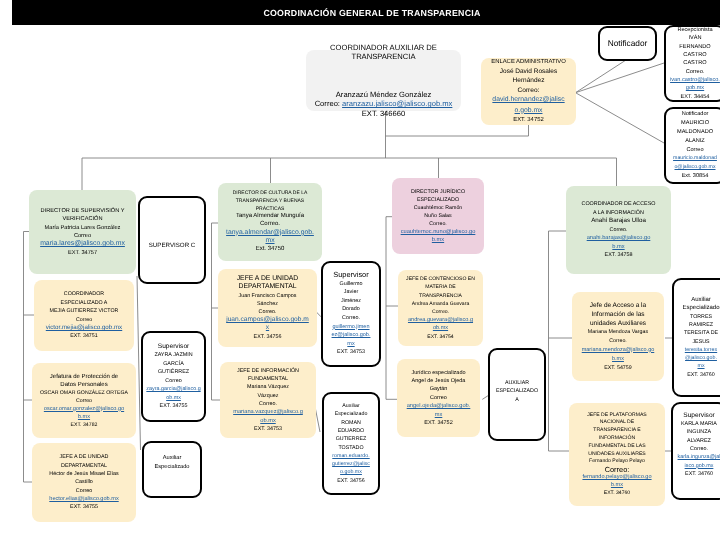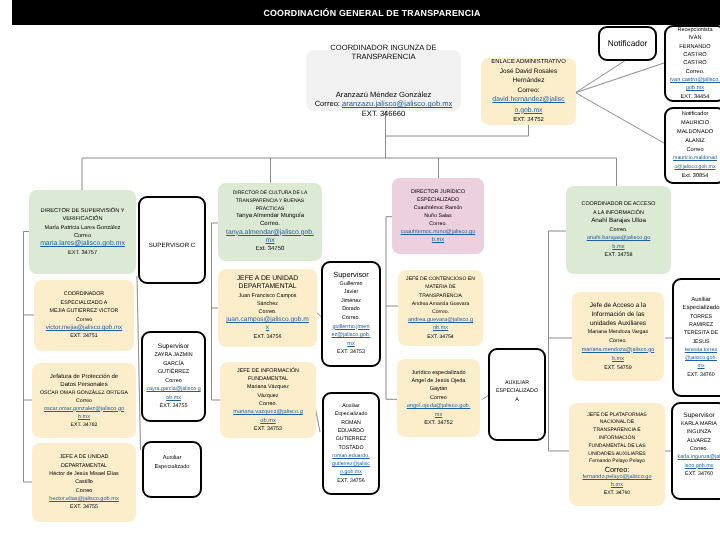--- a/index.html
+++ b/index.html
@@ -52,21 +52,21 @@
       <path d="M 470.3,399.4 L 476,395.7" fill="none" stroke="#7f7f7f" stroke-width="0.9"></path>
       <path d="M 536.5,338 L 560,338" fill="none" stroke="#7f7f7f" stroke-width="0.9"></path>
       <path d="M 536.5,231 L 536.5,451" fill="none" stroke="#7f7f7f" stroke-width="0.9"></path>
       <path d="M 536.5,231 L 554,231" fill="none" stroke="#7f7f7f" stroke-width="0.9"></path>
       <path d="M 536.5,451 L 557,451" fill="none" stroke="#7f7f7f" stroke-width="0.9"></path>
       <path d="M 653,338 L 661,338" fill="none" stroke="#7f7f7f" stroke-width="0.9"></path>
       <path d="M 653,451 L 660,451" fill="none" stroke="#7f7f7f" stroke-width="0.9"></path>
     </svg>
   <div id="nodes">
       <div class="node soft" style="left: 294px; top: 50px; width: 155px; height: 61px; font-size: 7.6px; background: rgb(242, 242, 242);">
-        <div style="white-space: nowrap;"><span>COORDINADOR INGUNZA DE</span></div>
+        <div style="white-space: nowrap;"><span>COORDINADOR AUXILIAR DE</span></div>
         <div style="white-space: nowrap;"><span>TRANSPARENCIA</span></div>
         <div style="white-space: nowrap; margin-top: 28px;"><span>Aranzazú Méndez González</span></div>
         <div style="white-space: normal; width: 100%;"><span>Correo: </span><span class="lk">aranzazu.jalisco@jalisco.gob.mx</span></div>
         <div style="white-space: nowrap;"><span>EXT. 346660</span></div>
       </div>
       <div class="node soft" style="left: 469px; top: 58px; width: 95px; height: 67px; font-size: 5.9px; line-height: 9.4px; background: rgb(253, 238, 203);">
         <div style="white-space: nowrap;"><span>ENLACE ADMINISTRATIVO</span></div>
         <div style="white-space: nowrap; font-size: 6.5px;"><span>José David Rosales</span></div>
         <div style="white-space: nowrap; font-size: 6.5px;"><span>Hernández</span></div>
         <div style="white-space: nowrap; font-size: 6.6px;"><span>Correo:</span></div>

